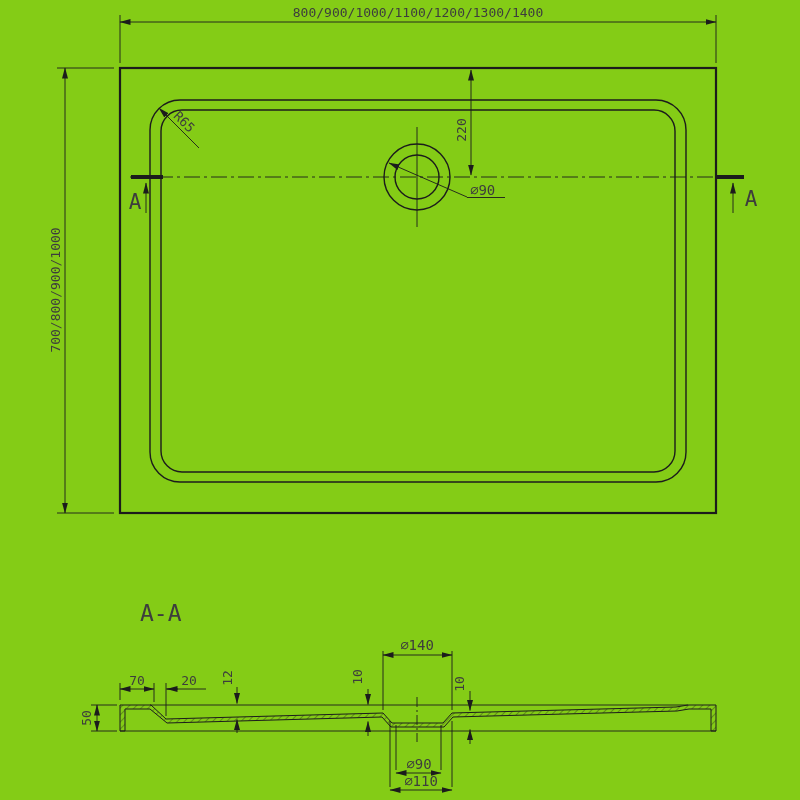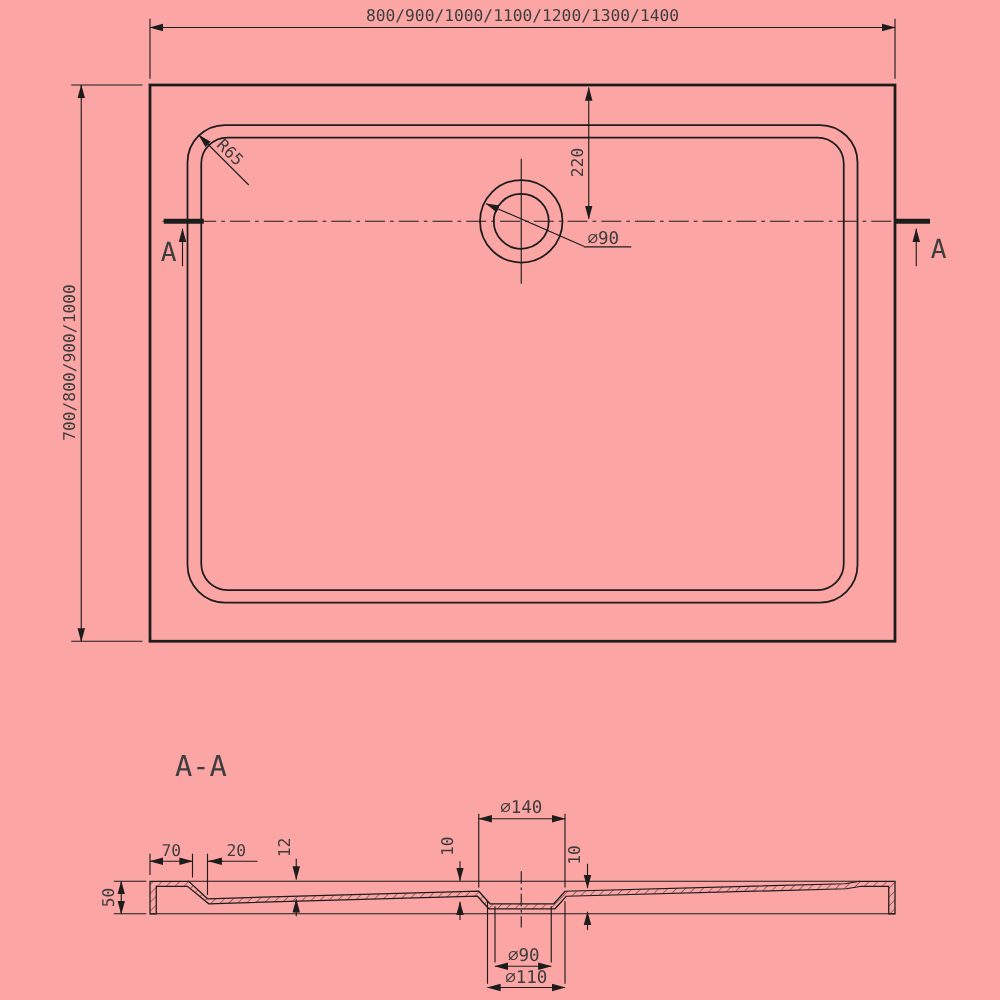--- a/index.html
+++ b/index.html
@@ -1,16 +1,16 @@
 <!DOCTYPE html>
 <html><head>
 <meta charset="utf-8">
 <style>
   html,body{margin:0;padding:0;background:#ffffff;}
-  #stage{position:relative;width:800px;height:800px;background:#fca5a5;overflow:hidden;}
+  #stage{position:relative;width:800px;height:800px;background:#84cc16;overflow:hidden;}
   svg{position:absolute;left:0;top:0;}
   .dimtext{font-family:"DejaVu Sans Mono","DejaVu Sans",monospace;fill:#3d3d3d;}
   .t13{font-size:13px;}
   .t14{font-size:14px;}
   .t21{font-size:21px;}
   .t23{font-size:23px;}
   .thin{stroke:#1c1c1c;stroke-width:0.9;fill:none;}
   .med{stroke:#1c1c1c;stroke-width:1.4;fill:none;}
   .thick{stroke:#1c1c1c;stroke-width:2.2;fill:none;}
   .cut{stroke:#1c1c1c;stroke-width:4;fill:none;}

